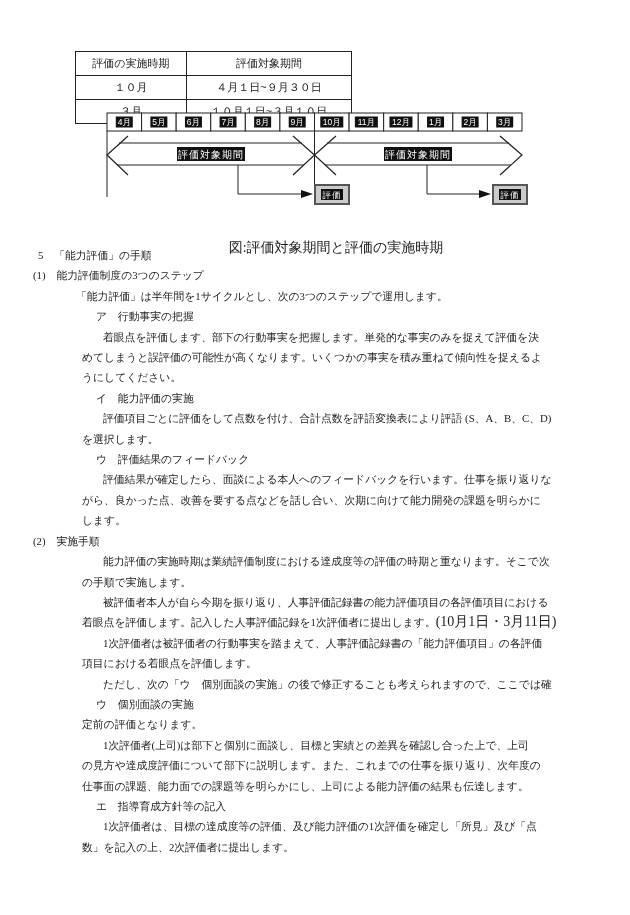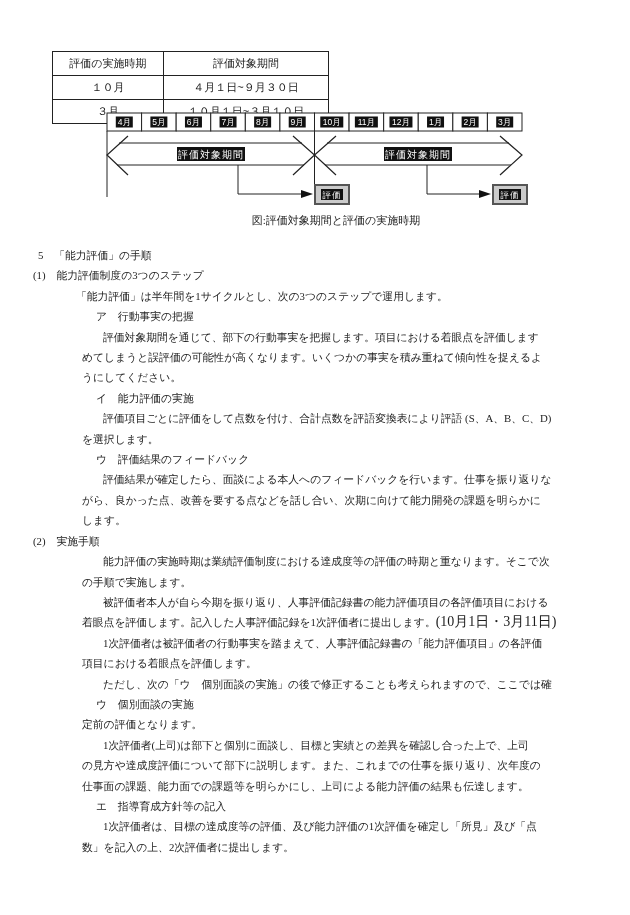--- a/index.html
+++ b/index.html
@@ -6,21 +6,21 @@
   body{
     width:630px;height:915px;position:relative;overflow:hidden;
     background:#ffffff;
     font-family:"Liberation Serif","DejaVu Serif",serif;
     color:#1c1c1c;
   }
   .page{position:absolute;inset:0;}
 
   
   .schedule{
-    position:absolute;left:52px;top:51px;
+    position:absolute;left:75px;top:51px;
     border-collapse:collapse;table-layout:fixed;
     font-family:"Liberation Sans","DejaVu Sans",sans-serif;
     font-size:11px;color:#1c1c1c;
   }
   .schedule th,.schedule td{
     border:1px solid #222;text-align:center;vertical-align:middle;
     font-weight:normal;padding:0;
   }
   .schedule .c1{width:110px;}
   .schedule .c2{width:164px;}
@@ -33,22 +33,22 @@
   .mlabel{fill:#ffffff;font:8.5px "Liberation Sans","DejaVu Sans",sans-serif;text-anchor:middle;}
   .dline{stroke:#222;stroke-width:1;fill:none;}
   .chev{stroke:#222;stroke-width:1.2;fill:none;}
   .lblbg{fill:#111111;}
   .periodlabel{fill:#ffffff;font:10px "Liberation Sans","DejaVu Sans",sans-serif;text-anchor:middle;letter-spacing:1px;}
   .evalbox{fill:#cbcbcb;stroke:#555;stroke-width:2;}
   .evallabel{fill:#ffffff;font:8.5px "Liberation Sans","DejaVu Sans",sans-serif;text-anchor:middle;letter-spacing:1px;}
   .ahead{fill:#111;stroke:none;}
 
   .caption{
-    position:absolute;left:42px;top:211px;width:588px;
-    text-align:center;font-size:11px;line-height:18px;
+    position:absolute;left:42px;top:239px;width:588px;
+    text-align:center;font-size:14px;line-height:18px;
   }
 
   
   .bodytext{position:absolute;left:8px;top:245px;width:630px;}
   .line{line-height:20.4px;font-size:10.8px;white-space:pre;}
   .line.h1{padding-left:30px;}
   .line.h2{padding-left:25px;}
   .line.h3{padding-left:88px;}
   .line.p1{padding-left:95px;}
   .line.pq{padding-left:68px;}
@@ -158,21 +158,21 @@
     </svg>
   </div>
 
   <div class="caption">図:評価対象期間と評価の実施時期</div>
 
   <div id="body-text" class="bodytext">
       <div class="line h1"><span>5　「能力評価」の手順</span></div>
       <div class="line h2"><span>(1)　能力評価制度の3つのステップ</span></div>
       <div class="line pq"><span>「能力評価」は半年間を1サイクルとし、次の3つのステップで運用します。</span></div>
       <div class="line h3"><span>ア　行動事実の把握</span></div>
-      <div class="line p1"><span>評価対象期間を通じて、部下の行動事実を把握します。項目における着眼点を評価します</span></div>
+      <div class="line p1"><span>着眼点を評価します、部下の行動事実を把握します。単発的な事実のみを捉えて評価を決</span></div>
       <div class="line p"><span>めてしまうと誤評価の可能性が高くなります。いくつかの事実を積み重ねて傾向性を捉えるよ</span></div>
       <div class="line p"><span>うにしてください。</span></div>
       <div class="line h3"><span>イ　能力評価の実施</span></div>
       <div class="line p1"><span>評価項目ごとに評価をして点数を付け、合計点数を評語変換表により評語 (S、A、B、C、D)</span></div>
       <div class="line p"><span>を選択します。</span></div>
       <div class="line h3"><span>ウ　評価結果のフィードバック</span></div>
       <div class="line p1"><span>評価結果が確定したら、面談による本人へのフィードバックを行います。仕事を振り返りな</span></div>
       <div class="line p"><span>がら、良かった点、改善を要する点などを話し合い、次期に向けて能力開発の課題を明らかに</span></div>
       <div class="line p"><span>します。</span></div>
       <div class="line h2"><span>(2)　実施手順</span></div>

